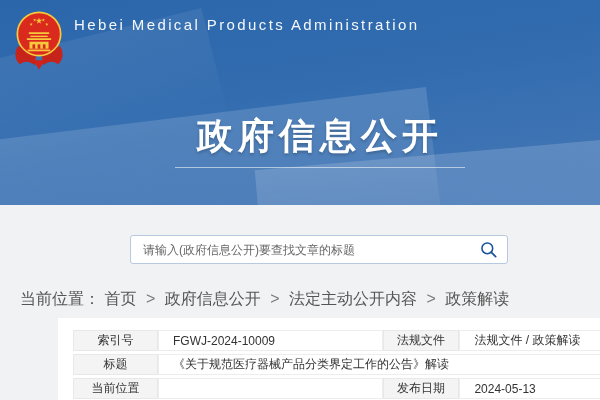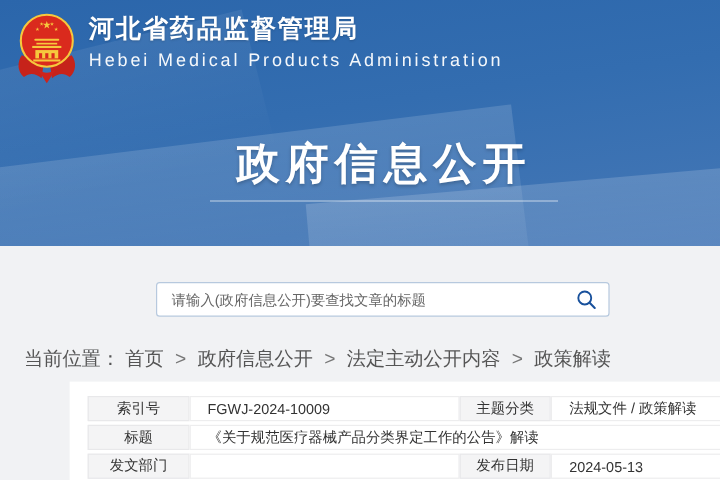--- a/index.html
+++ b/index.html
@@ -139,21 +139,20 @@
           <rect x="19" y="37" width="22" height="8"></rect>
           <rect x="17" y="46" width="26" height="2"></rect>
         </g>
         <g fill="#da2a1d">
           <rect x="22.5" y="40" width="3" height="5"></rect>
           <rect x="28.5" y="40" width="3" height="5"></rect>
           <rect x="34.5" y="40" width="3" height="5"></rect>
         </g>
       </svg>
       <div class="brand-text">
-        <div class="site-name">河北省药品监督管理局</div>
         <div class="site-name-en">Hebei Medical Products Administration</div>
       </div>
     </div>
 
     <div class="banner-title">政府信息公开</div>
     <div class="banner-underline"></div>
   </div>
 
   <div class="search-box">
     <input class="search-input" type="text" placeholder="请输入(政府信息公开)要查找文章的标题" style="">
@@ -181,29 +180,29 @@
       <colgroup>
           <col class="col-l1">
           <col class="col-v1">
           <col class="col-l2">
           <col class="col-v2">
         </colgroup>
       <tbody>
           <tr>
         <td class="lbl">索引号</td>
         <td class="val">FGWJ-2024-10009</td>
-        <td class="lbl">主题分类</td>
+        <td class="lbl">法规文件</td>
         <td class="val">法规文件 / 政策解读</td>
       </tr>
       <tr>
         <td class="lbl">标题</td>
         <td class="val" colspan="3">《关于规范医疗器械产品分类界定工作的公告》解读</td>
       </tr>
       <tr>
-        <td class="lbl">发文部门</td>
+        <td class="lbl">当前位置</td>
         <td class="val"></td>
         <td class="lbl">发布日期</td>
         <td class="val">2024-05-13</td>
       </tr>
     </tbody>
       </table>
   </div>
 
 </div>
 

